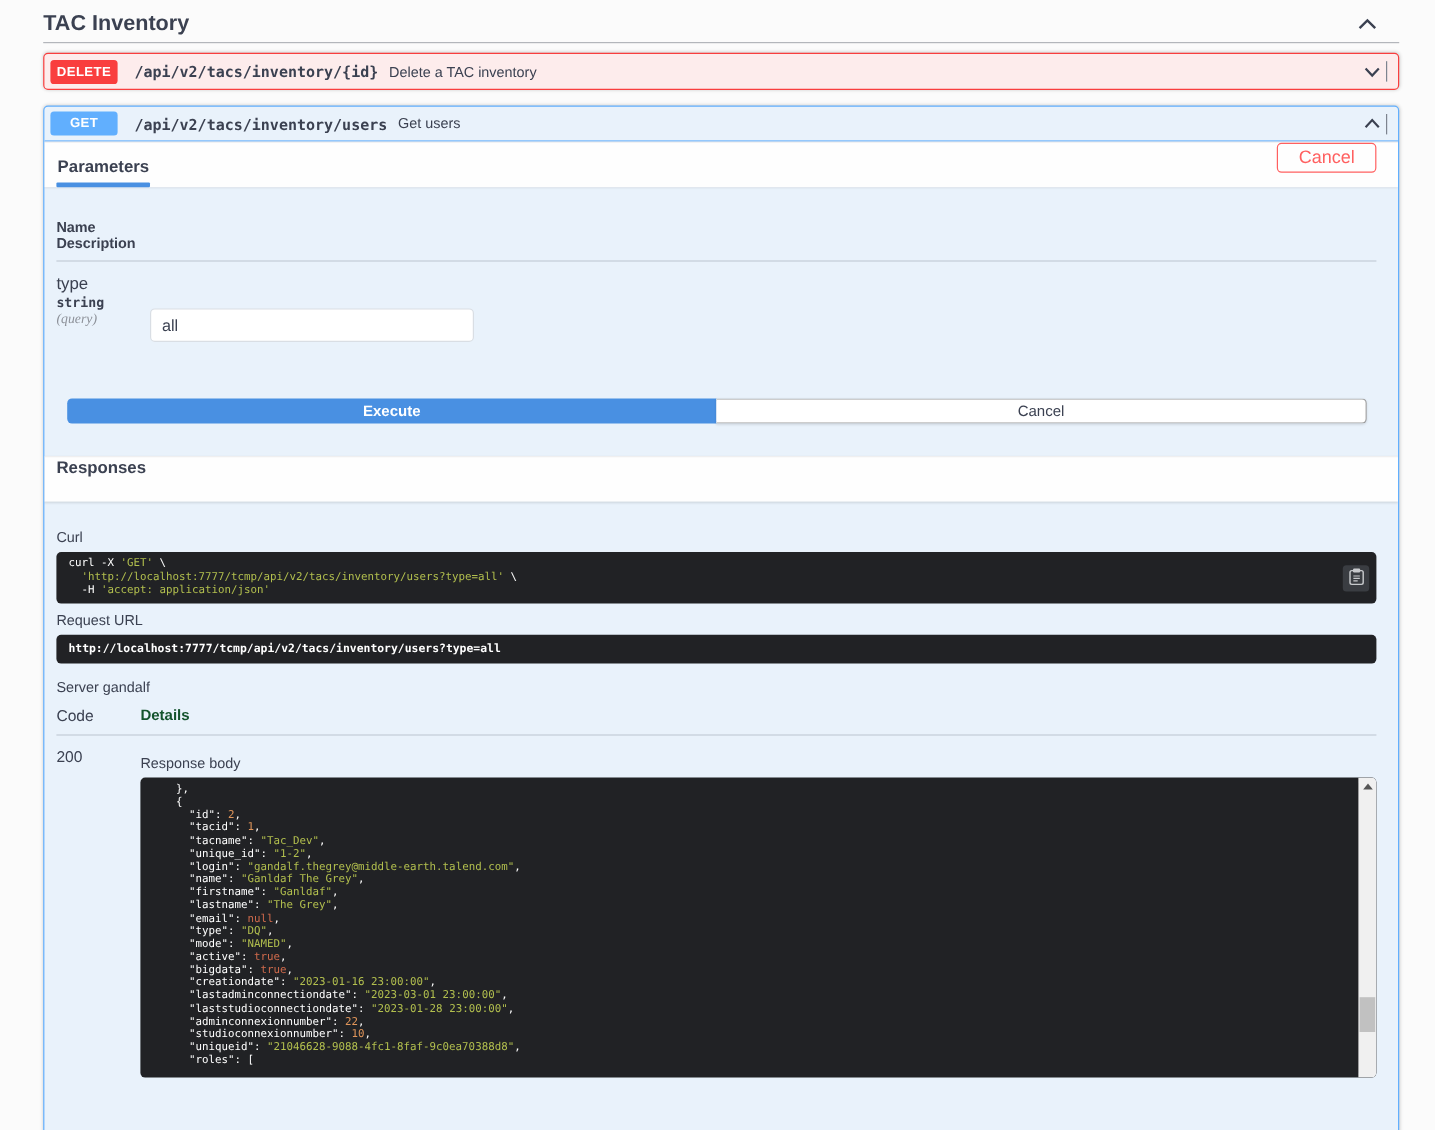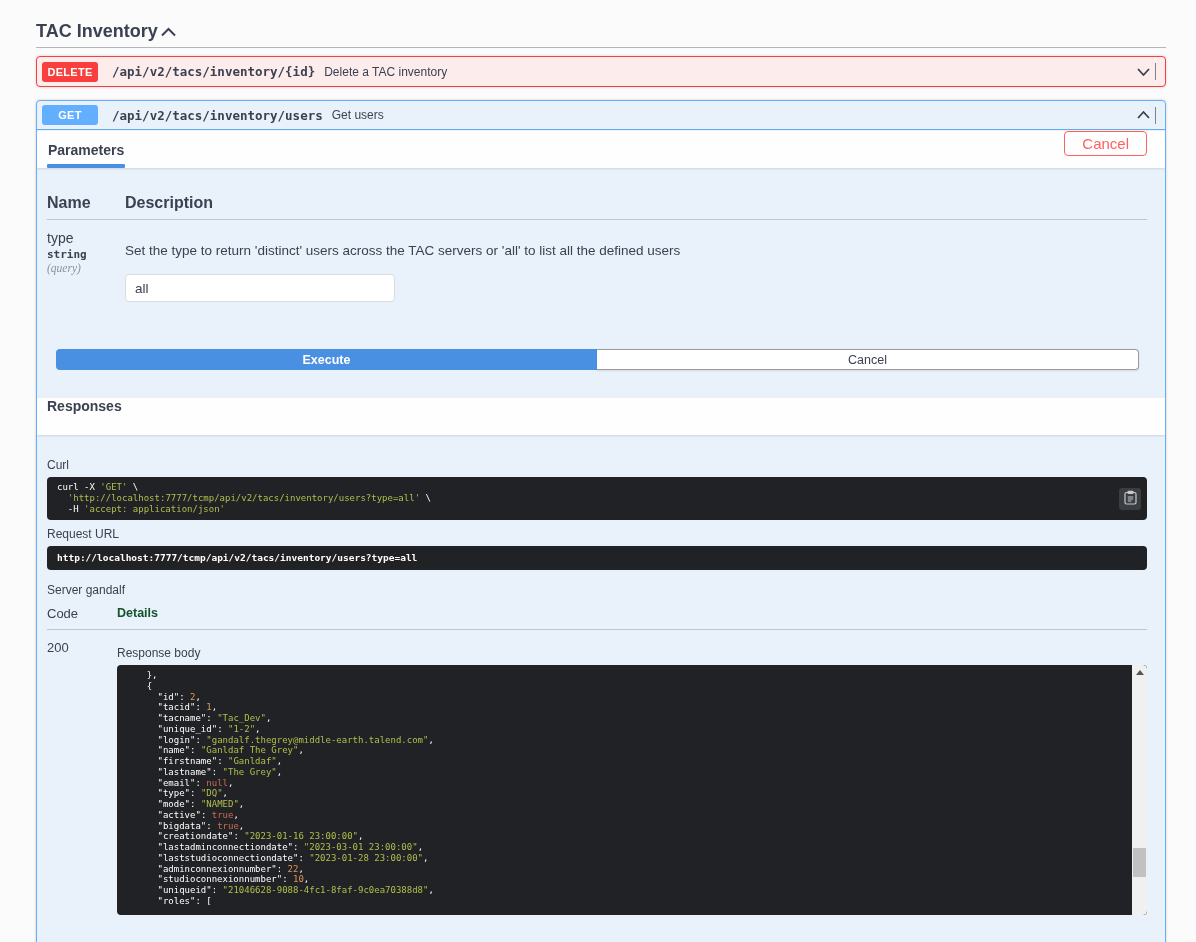--- a/index.html
+++ b/index.html
@@ -11,22 +11,22 @@
     overflow: hidden;
   }
   :root{
     --get:#61affe; --delete:#f93e3e; --execute:#4990e2;
     --code-bg:#212225; --code-string:#b2bf4e; --code-number:#e0955a; --code-literal:#cf6a4c;
   }
   .page{ width:1196px; height:942px; position:relative; overflow:hidden; }
 
   
   .section-header{
-    margin:16px 30px 0 36px; height:32px;
-    display:flex; align-items:center; justify-content:flex-start;
+    margin:4px 30px 0 36px; height:32px;
+    display:flex; align-items:center; justify-content:space-between;
     border-bottom:1px solid #b3b6bb; padding-right:16px;
   }
   .section-title{ font-size:18px; font-weight:bold; color:#3b4151; }
   .caret-btn{ background:none; border:none; cursor:pointer; padding:2px; line-height:0; }
 
   
   .opblock{
     margin:8px 30px 0 36px; border-radius:4px;
     box-shadow:0 0 3px rgba(0,0,0,.19);
   }
@@ -63,22 +63,22 @@
   .tab-item .tab-label{ font-size:14px; font-weight:bold; color:#3b4151; }
   .tab-item::after{ content:""; position:absolute; left:0; right:0; bottom:1px; height:4px; background:var(--execute); border-radius:1px; }
   .cancel-btn{
     margin-left:auto; background:transparent; border:1px solid #ff6060; color:#ff6060;
     font-size:15px; padding:3px 17px; border-radius:4px; cursor:pointer;
     font-family:"Liberation Sans", sans-serif;
   }
   .responses-strip .strip-title{ font-size:14px; font-weight:bold; color:#3b4151; }
 
   .params-area{ padding:26px 18px 27px 10px; }
-  .thead{ display:flex; font-size:16px; font-weight:bold; color:#3b4151;
-          padding-bottom:7px; border-bottom:1px solid rgba(59,65,81,.25); }
+  .thead{ display:flex; font-size:12px; font-weight:bold; color:#3b4151;
+          padding-bottom:7px; border-bottom:1px solid rgba(59,65,81,.25);flex-direction:column; }
   .col-name{ width:78px; flex:0 0 auto; }
   .prow{ display:flex; margin-top:10px; }
   .pcol1{ width:78px; flex:0 0 auto; }
   .pname{ font-size:14px; color:#3b4151; }
   .ptype{ font-size:12px; font-weight:bold; margin-top:2px; font-family:"DejaVu Sans Mono", monospace; font-size:11px; }
   .pin{ font-size:11.5px; font-style:italic; color:#8d9199; margin-top:1px; font-family:"Liberation Serif", serif; }
   .pcol2{ flex:1; padding-top:13px; }
   .pdesc{ font-size:13.5px; color:#3b4151; }
   .pinput{
     margin-top:16px; display:block; width:270px; height:28px;
@@ -196,21 +196,20 @@
           <span class="col-name">Name</span>
           <span>Description</span>
         </div>
         <div class="prow">
           <div class="pcol1">
             <div class="pname">type</div>
             <div class="ptype">string</div>
             <div class="pin">(query)</div>
           </div>
           <div class="pcol2">
-            <div class="pdesc">Set the type to return 'distinct' users across the TAC servers or 'all' to list all the defined users</div>
             <input class="pinput" type="text" value="all" style="">
           </div>
         </div>
         <div class="exec-row">
           <button class="execute-btn">Execute</button>
           <button class="clear-btn">Cancel</button>
         </div>
       </div>
 
       <div class="sec-strip responses-strip">

